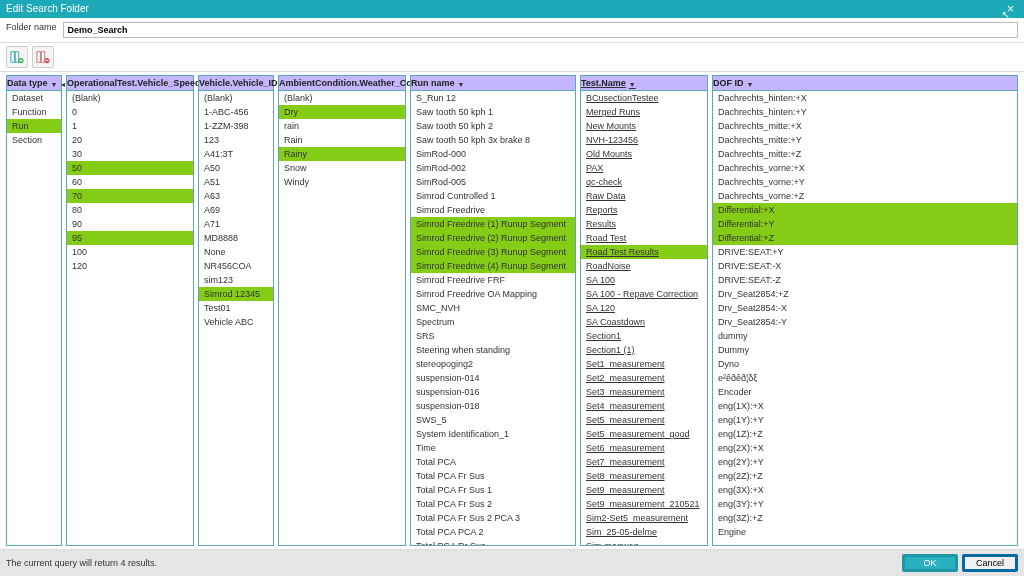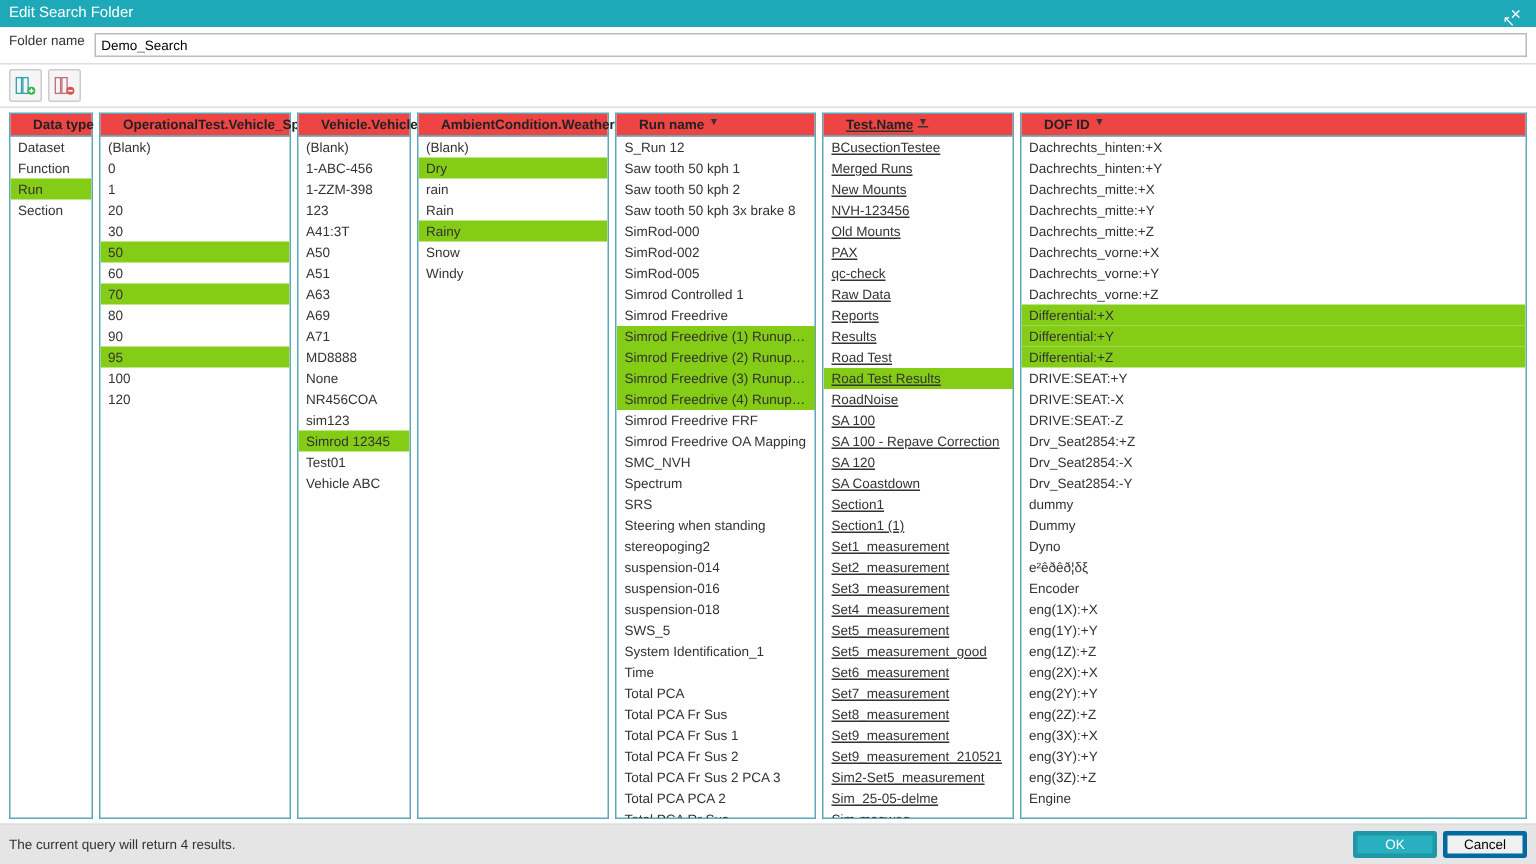--- a/index.html
+++ b/index.html
@@ -2,45 +2,45 @@
 <html><head>
 <meta charset="utf-8">
 <style>
   * { box-sizing: border-box; margin: 0; padding: 0; }
   html, body { width: 1024px; height: 576px; overflow: hidden; font-family: "Segoe UI", Arial, sans-serif; font-size: 9px; background: #f8f8f8; color: #333; }
   .window { width: 1024px; height: 576px; display: flex; flex-direction: column; background: #fff; box-shadow: 0 2px 10px rgba(0,0,0,.3); }
   .titlebar { background: #1ea9b8; color: #fff; height: 18px; line-height: 18px; padding: 0 6px; display: flex; justify-content: space-between; align-items: center; font-size: 10px; }
   .titlebar .close { font-size: 12px; cursor: pointer; padding: 0 4px; }
   .namebar { display: flex; padding: 4px 6px; border-bottom: 1px solid #ddd; gap: 6px; }
   .namebar label { font-size: 9px; color: #333; }
-  .namebar input { flex: 1; border: 1px solid #bbb; background: #fff; height: 16px; padding: 0 4px; font-size: 9px; }
+  .namebar input { flex: 1; border: 1px solid #bbb; background: #fff; height: 16px; padding: 0 4px; font-size: 9px; font-weight: bold; }
   .toolbar { display: flex; gap: 4px; padding: 3px 6px; border-bottom: 1px solid #ddd; }
   .toolbtn { width: 22px; height: 22px; border: 1px solid #ccc; background: #f5f5f5; display: flex; align-items: center; justify-content: center; cursor: pointer; border-radius: 2px; }
   .toolbtn svg { width: 14px; height: 14px; }
   .columns { flex: 1; display: flex; gap: 4px; padding: 3px 6px; overflow: hidden; }
   .col { border: 1px solid #5aa9b8; display: flex; flex-direction: column; background: #fff; }
-  .col-header { background: #ef4444; border-bottom: 1px solid #5aa9b8; padding: 2px 15px; font-weight: 600; font-size: 9px; color: #222; display: flex; align-items: flex-start; gap: 3px; white-space: nowrap; }
+  .col-header { background: #c4b5fd; border-bottom: 1px solid #5aa9b8; padding: 2px 0; font-weight: 600; font-size: 9px; color: #222; display: flex; align-items: flex-end; gap: 3px; white-space: nowrap; }
   .col-header .arrow { font-size: 7px; color: #333; }
   .col-body { flex: 1; overflow-y: auto; overflow-x: hidden; position: relative; }
   .item { padding: 1px 5px; font-size: 9px; line-height: 12px; white-space: nowrap; overflow: hidden; text-overflow: ellipsis; cursor: pointer; }
   .item.sel { background: #84cc16; }
   .statusbar { border-top: 1px solid #ddd; padding: 4px 6px; font-size: 9px; color: #333; background: #e5e5e5; display: flex; align-items: center; }
   .statusbar .spacer { flex: 1; }
   .btn { min-width: 56px; height: 18px; border: 3px solid #0369a1; background: #f0f0f0; font-size: 9px; margin-left: 4px; cursor: pointer; border-radius: 2px; }
   .btn.primary { background: #29b0c0; color: #fff; border-color: #1f97a5; }
   
   .col-body::-webkit-scrollbar { width: 6px; }
   .col-body::-webkit-scrollbar-thumb { background: #bcd6dc; }
   .col-body::-webkit-scrollbar-track { background: #f0f5f6; }
   
   .col.c0 { width: 56px; }
   .col.c1 { width: 128px; }
   .col.c2 { width: 76px; }
   .col.c3 { width: 128px; }
-  .col.c4 { width: 134px; }
+  .col.c4 { width: 166px; }
   .col.c5 { width: 128px; text-decoration: underline; }
   .col.c6 { flex: 1; }
   .cursor-arrow { position: absolute; top: 6px; right: 14px; font-size: 10px; color: #fff; pointer-events: none; }
 </style>
 </head>
 <body>
 
 <div class="window">
 
   <div class="titlebar">

